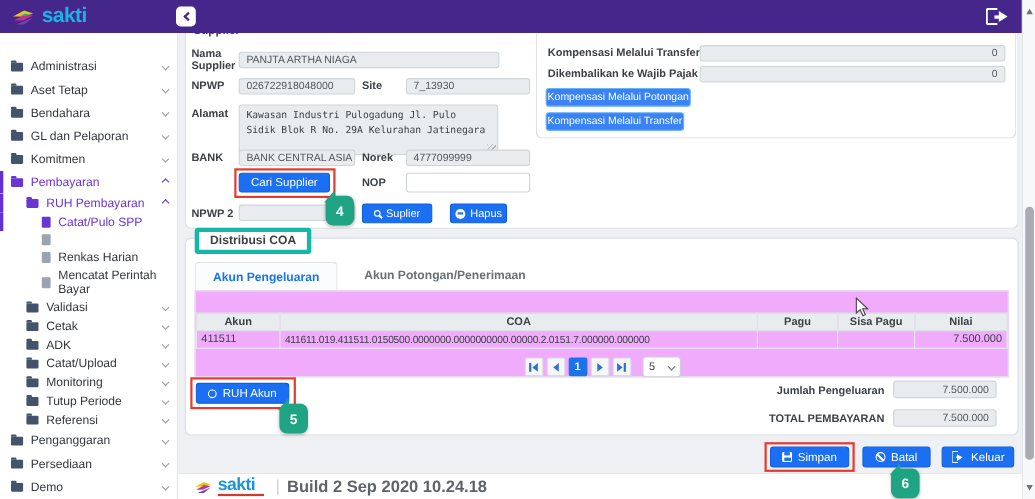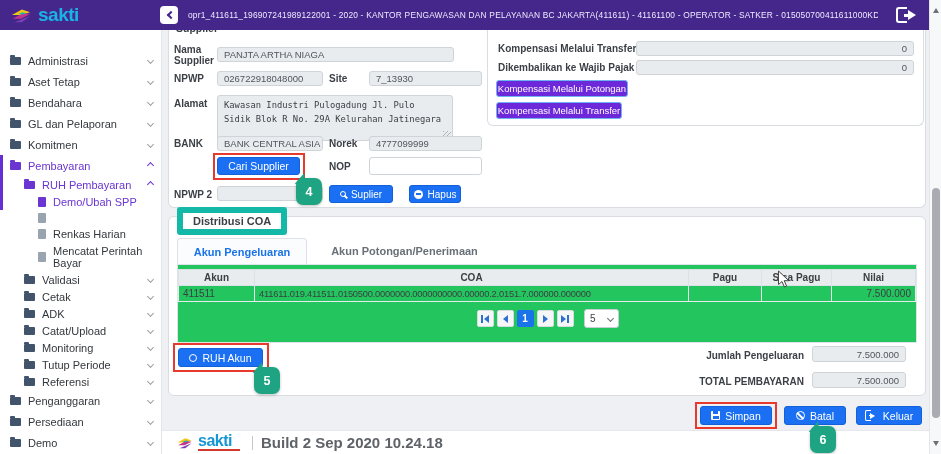--- a/index.html
+++ b/index.html
@@ -52,47 +52,47 @@
   .lab { position:absolute; font-size:10px; font-weight:700; color:#3b3f46; line-height:11px; }
   .fld { position:absolute; background:#e9ecef; border:1px solid #cfd4d9; border-radius:3px; font-size:9.5px; color:#50565c; display:flex; align-items:center; padding:0 6px; overflow:hidden; white-space:nowrap; }
   .fld.rw { background:#fff; }
   .fld.num { justify-content:flex-end; }
   .txt { position:absolute; background:#e9ecef; border:1px solid #cfd4d9; border-radius:3px; font-family:"DejaVu Sans Mono",monospace; font-size:8.8px; line-height:1.6; color:#3a3e43; padding:2px 6px; overflow:hidden; }
   .txt::after { content:''; position:absolute; right:1px; bottom:1px; width:8px; height:8px; background:repeating-linear-gradient(135deg,#aab0b6 0 1px,transparent 1px 3px); }
   .cut-wrap { position:absolute; left:7px; top:0; height:9px; overflow:hidden; }
   .cut-wrap span { display:block; margin-top:-6px; font-size:10.5px; font-weight:700; color:#3b3f46; }
 
   .btn { position:absolute; display:flex; align-items:center; justify-content:center; gap:5px; background:#1a6ff2; color:#fff; border-radius:3px; font-size:10.5px; cursor:pointer; border:1px solid #1261da; }
-  .btn-lite { background:#6d28d9; border-color:#6db3f1; font-size:9.5px;text-align:right; }
+  .btn-lite { background:#3b82f6; border-color:#6db3f1; font-size:9.5px;text-align:right; }
   .s-icon { width:6px; height:6px; border:1.5px solid #fff; border-radius:50%; position:relative; flex:none; }
   .s-icon::after { content:''; position:absolute; width:4px; height:1.5px; background:#fff; transform:rotate(45deg); right:-3px; bottom:-1px; }
   .minus-icon { width:9px; height:9px; border-radius:50%; background:#fff; position:relative; flex:none; }
   .minus-icon::after { content:''; position:absolute; left:2px; top:3.8px; width:5px; height:1.6px; background:#1a6ff2; }
   .circle-icon { width:8px; height:8px; border:1.6px solid #fff; border-radius:50%; flex:none; }
   .save-icon { width:9px; height:9px; background:#fff; border-radius:1px; position:relative; flex:none; }
   .save-icon::before { content:''; position:absolute; top:0; left:2px; width:5px; height:3px; background:#1a6ff2; }
   .save-icon::after { content:''; position:absolute; bottom:1px; left:1.5px; width:6px; height:3.5px; background:#1a6ff2; }
   .cancel-icon { width:9px; height:9px; border:1.5px solid #fff; border-radius:50%; position:relative; flex:none; }
   .cancel-icon::after { content:''; position:absolute; left:-1px; top:3px; width:9px; height:1.5px; background:#fff; transform:rotate(45deg); }
   .exit-icon { position:relative; width:13px; height:11px; flex:none; }
   .exit-icon i { position:absolute; left:0; top:0; width:6px; height:11px; border:1.5px solid #fff; border-right:none; border-radius:2px 0 0 2px; }
   .exit-icon::after { content:''; position:absolute; right:0; top:2.5px; border:3px solid transparent; border-left:5px solid #fff; }
   .exit-icon::before { content:''; position:absolute; right:4px; top:4.6px; width:5px; height:1.6px; background:#fff; }
 
   .hl { position:absolute; border:2px solid #e8392e; z-index:5; }
   .callout { position:absolute; width:26px; height:27px; background:#1ea482; border-radius:7px; color:#fff; font-weight:bold; font-size:12.5px; display:flex; align-items:center; justify-content:center; z-index:6; box-shadow:0 1px 3px rgba(0,0,0,.25); }
   .callout::before { content:''; position:absolute; top:-10px; left:2px; border:5px solid transparent; border-bottom:11px solid #1ea482; transform:skewX(-22deg); }
 
   
-  .legend { position:absolute; left:8px; top:-10px; background:#fff; border:6px solid #14b8a6; border-radius:3px; padding:2px 10px; font-size:11px; font-weight:700; color:#3b3f46; z-index:2; }
+  .legend { position:absolute; left:8px; top:-10px; background:#fff; border:4px solid #14b8a6; border-radius:3px; padding:2px 10px; font-size:11px; font-weight:700; color:#3b3f46; z-index:2; }
   .tabbar { position:absolute; left:8px; right:8px; top:20px; height:27px; display:flex; align-items:flex-end; }
   .tab { height:26px; display:flex; align-items:center; justify-content:center; font-size:11px; cursor:pointer; }
   .tab.active { width:130px; color:#1a73e8; font-weight:700; background:#fbfcfe; border:1px solid #dee2e6; border-bottom:none; border-radius:4px 4px 0 0; }
   .tab.inactive { width:195px; color:#687078; font-weight:700; }
-  .tpanel { position:absolute; left:8px; right:8px; top:47px; height:79px; border:1px solid #e0e4e8; background:#22c55e; padding-top:4px; }
+  .tpanel { position:absolute; left:8px; right:8px; top:47px; height:79px; border:1px solid #e0e4e8; background:#f0abfc; padding-top:19px; }
   table.coa { border-collapse:collapse; width:100%; font-size:10px; color:#3c4043; }
   table.coa th { background:#e9ecef; font-weight:700; padding:2px 4px; border:1px solid #dde1e5; height:12px; }
   table.coa td { padding:2px 4px; border:1px solid #e8ebee; height:12px;margin-left:32px; }
   td.coa-val { font-size:9.3px; letter-spacing:-0.2px; }
   .num-r { text-align:right; }
   .pager { display:flex; align-items:center; justify-content:center; margin-top:7px; }
   .pg { width:17px; height:17px; border:1px solid #d8dce1; background:#f4f6f8; border-radius:2px; display:flex; align-items:center; justify-content:center; margin:0 1.5px; cursor:pointer; gap:1px; }
   .pg.active { background:#1a73e8; border-color:#1a73e8; color:#fff; font-size:10px; font-weight:bold; }
   .tri-l { width:0; height:0; border:4px solid transparent; border-left:none; border-right:5px solid #2e6fd0; }
   .tri-r { width:0; height:0; border:4px solid transparent; border-right:none; border-left:5px solid #2e6fd0; }
@@ -118,21 +118,20 @@
       <path d="M2 12 L13 6 L22 9 L12 12 Z" fill="#f3c613"></path>
       <path d="M3 16 L14 10 L22 11 L12 16 Z" fill="#c2338f"></path>
       <path d="M5 20 L22 13 L13 20 Z" fill="#7b3fb5"></path>
       <path d="M9 11 L14 9 L18 10 L13 11.5 Z" fill="#19b5b0"></path>
     </svg>
     <span class="logo-text">sakti</span>
   </div>
   <div class="back-btn">
       <span class="bchev"></span>
     </div>
-  <div id="hdr-title">opr1_411611_196907241989122001 - 2020 - KANTOR PENGAWASAN DAN PELAYANAN BC JAKARTA(411611) - 41161100 - OPERATOR - SATKER - 015050700411611000KD</div>
   <div class="logout">
       <span class="door"></span>
     </div>
 </div>
 
 <div id="sidebar">
   <div class="nav-item lvl1">
       <span class="folder"></span>
       <span>Administrasi</span>
       <span class="chev down"></span>
@@ -162,21 +161,21 @@
       <span>Pembayaran</span>
       <span class="chev up"></span>
     </div>
   <div class="nav-item lvl2 trail actv">
       <span class="folder"></span>
       <span>RUH Pembayaran</span>
       <span class="chev up"></span>
     </div>
   <div class="nav-item lvl3 trail actv">
       <span class="file"></span>
-      <span>Demo/Ubah SPP</span>
+      <span>Catat/Pulo SPP</span>
     </div>
   <div class="nav-item lvl3">
       <span class="file"></span>
     </div>
   <div class="nav-item lvl3">
       <span class="file"></span>
       <span>Renkas Harian</span>
     </div>
   <div class="nav-item lvl3">
       <span class="file"></span>

